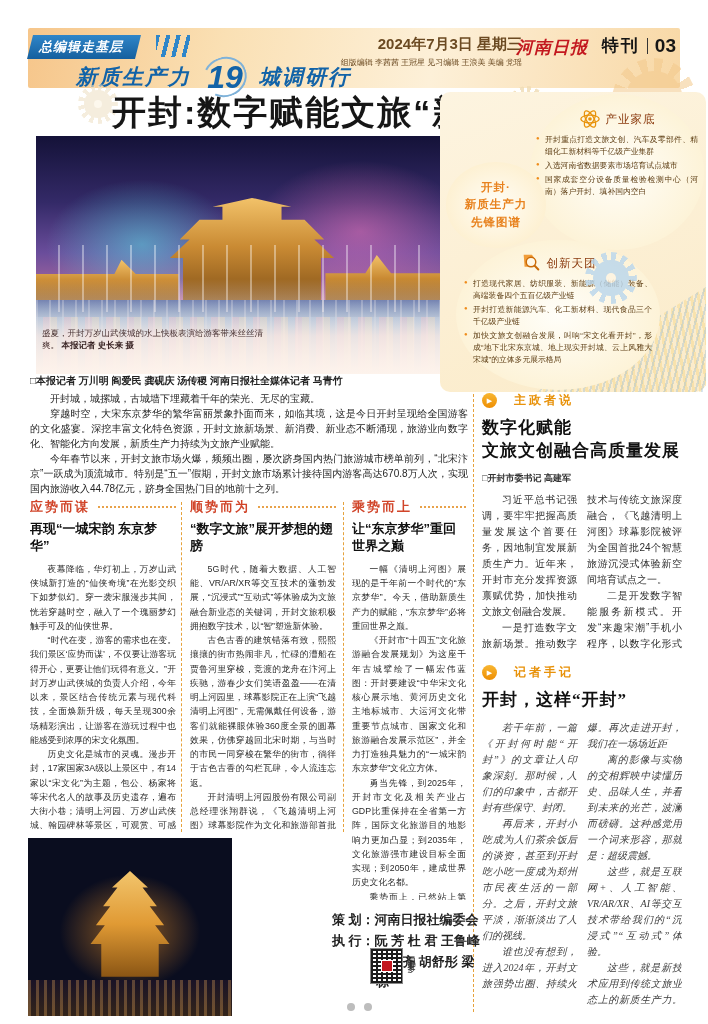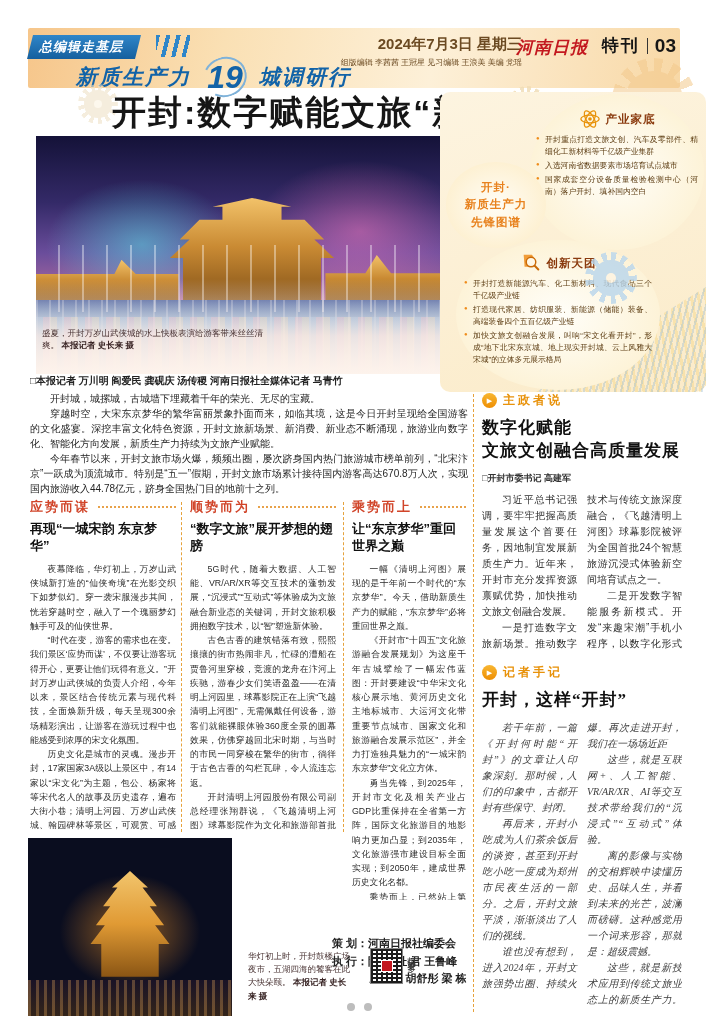--- a/index.html
+++ b/index.html
@@ -72,21 +72,21 @@
   
   .sidebar{position:absolute;left:440px;top:92px;width:266px;height:300px;
     background:linear-gradient(160deg,#fdf4e0 0%,#fbebc9 100%);border-radius:10px;}
   .sidebar .rays{position:absolute;right:0;bottom:0;width:170px;height:105px;
     clip-path:polygon(0 100%,100% 0,100% 100%);opacity:.5;
     background:repeating-linear-gradient(105deg,rgba(100,160,210,.5) 0 2px,transparent 2px 6px),
                repeating-linear-gradient(80deg,rgba(240,200,90,.55) 0 3px,transparent 3px 7px);}
   .bubble{position:absolute;border-radius:50%;
     background:radial-gradient(ellipse at center,#fffef9 0%,#fdf3d8 70%,rgba(253,243,216,0) 100%);}
   .bub-head{display:flex;align-items:center;justify-content:center;gap:5px;margin-bottom:4px;}
-  .bub-title{font-size:11.5px;font-weight:700;color:#8a3a0e;letter-spacing:1px;text-align:right;}
+  .bub-title{font-size:11.5px;font-weight:400;color:#8a3a0e;letter-spacing:1px;text-align:right;}
   .bub-list{margin:0;padding:0;list-style:none;font-size:7.8px;line-height:1.55;color:#5c3c12;
     text-align:justify;}
   .bub-list li{position:relative;padding-left:9px;margin-bottom:2px;}
   .bub-list li::before{content:"●";position:absolute;left:0;top:0;font-size:6px;color:#ef8d1c;}
   .bubble.b1{left:90px;top:2px;width:174px;height:156px;padding:14px 6px 0 6px;box-sizing:border-box;}
   .circle2{position:absolute;left:6px;top:70px;width:100px;height:86px;border-radius:50%;
     background:radial-gradient(ellipse at center,#fffdf6 0%,#fdeecb 85%);
     display:flex;flex-direction:column;align-items:center;justify-content:center;
     font-size:11.5px;font-weight:900;color:#e8821e;line-height:1.5;letter-spacing:1px;}
   .bubble.b3{left:16px;top:148px;width:204px;height:150px;padding:12px 8px 0 8px;box-sizing:border-box;}
@@ -100,21 +100,21 @@
   .vrule{position:absolute;width:0;border-left:1px dashed #e6a23c;}
   .col{position:absolute;top:498px;overflow:hidden;}
   .col-head-row{display:flex;align-items:center;margin-bottom:3px;}
   .col-label{font-size:13px;font-weight:900;color:#d1452a;letter-spacing:2px;flex:0 0 auto;}
   .col-lead{flex:1;border-top:2px dotted #e8a24a;margin-left:8px;height:0;}
   .col-sub{font-size:13px;font-weight:900;color:#111;margin:5px 0 7px 0;line-height:1.3;}
   .col-body{font-size:8.8px;line-height:1.62;color:#2b2b2b;text-align:justify;}
   .col-body p{margin:0;text-indent:2em;}
   
   .rcol{position:absolute;left:482px;top:392px;width:200px;}
-  .tagrow{display:flex;align-items:center;gap:6px;margin-bottom:8px;}
+  .tagrow{display:flex;align-items:center;gap:17px;margin-bottom:8px;}
   .tag-ico{width:15px;height:15px;border-radius:50%;
     background:linear-gradient(180deg,#f8b733,#ee8e02);color:#fff;font-size:7px;
     display:flex;align-items:center;justify-content:center;}
   .tag-txt{font-size:12px;font-weight:900;color:#e8920a;letter-spacing:3px;}
   .r-head{font-family:"Liberation Serif","DejaVu Serif",serif;font-size:17px;font-weight:900;
     color:#101010;line-height:1.35;letter-spacing:1px;}
   .r-byline{font-size:9px;font-weight:700;color:#333;margin:9px 0 7px 0;}
   .r-body{column-count:2;column-gap:10px;font-size:10px;line-height:1.6;color:#2d2d2d;
     text-align:justify;overflow:hidden;}
   .r-body p{margin:0;text-indent:2em;}
@@ -127,22 +127,22 @@
   .photo2 .tower{position:absolute;left:28%;top:12%;width:44%;height:66%;
     background:linear-gradient(180deg,#f6cf7a 0%,#e09a34 55%,#8a5514 100%);
     clip-path:polygon(18% 100%,18% 72%,6% 72%,22% 56%,12% 56%,28% 40%,20% 40%,36% 24%,30% 24%,50% 10%,70% 24%,64% 24%,80% 40%,72% 40%,88% 56%,78% 56%,94% 72%,82% 72%,82% 100%);}
   .photo2 .crowd{position:absolute;left:0;right:0;bottom:0;height:20%;
     background:linear-gradient(180deg,#191226,#33241a);}
   .photo2 .crowd::after{content:"";position:absolute;inset:0;
     background:repeating-linear-gradient(90deg,rgba(248,180,95,.5) 0 3px,transparent 3px 8px);opacity:.6;}
   .caption2{position:absolute;left:248px;top:950px;width:102px;font-size:8.5px;line-height:1.55;
     color:#4a3434;}
   .caption2 b{color:#3a2626;}
-  .credits{position:absolute;left:332px;top:910px;width:150px;font-size:11px;font-weight:700;
-    color:#222;line-height:1.6;margin-top:25px;}
+  .credits{position:absolute;left:332px;top:910px;width:150px;font-size:13px;font-weight:700;
+    color:#222;line-height:1.6;}
   .credits .ind{padding-left:3.4em;}
   .qr{position:absolute;left:370px;top:948px;width:31px;height:34px;background:#fff;
     border:1px solid #888;
     background-image:repeating-linear-gradient(0deg,#1c1c1c 0 2px,transparent 2px 4px),
                      repeating-linear-gradient(90deg,#1c1c1c 0 2px,transparent 2px 5px);}
   .qr::after{content:"";position:absolute;left:10px;top:11px;width:10px;height:10px;
     background:#c3181f;border:1px solid #fff;}
   .qr-label{position:absolute;left:406px;top:950px;writing-mode:vertical-rl;font-size:8.5px;
     letter-spacing:2px;color:#333;}
   .dots{position:absolute;left:347px;top:1003px;display:flex;gap:9px;}
@@ -230,22 +230,22 @@
     <div class="bubble b3">
       <div class="bub-head">
         <svg class="icon-mag" width="22" height="22" viewBox="0 0 24 24">
           <path d="M4 3h9l3 4-2 9H5z" fill="#ef8d1c" opacity=".85"></path>
           <circle cx="12" cy="11" r="5.2" fill="#fff7e6" stroke="#c96a08" stroke-width="1.6"></circle>
           <line x1="16" y1="15" x2="20" y2="19" stroke="#c96a08" stroke-width="2.2" stroke-linecap="round"></line>
         </svg>
         <span class="bub-title">创新天团</span>
       </div>
       <ul class="bub-list">
+        <li>打造现代家居、纺织服装、新能源（储能）装备、高端装备四个五百亿级产业链</li>
         <li>开封打造新能源汽车、化工新材料、现代食品三个千亿级产业链</li>
-        <li>打造现代家居、纺织服装、新能源（储能）装备、高端装备四个五百亿级产业链</li>
         <li>加快文旅文创融合发展，叫响“宋文化看开封”，形成“地下北宋东京城、地上现实开封城、云上风雅大宋城”的立体多元展示格局</li>
       </ul>
     </div>
   </div>
 
   <div class="byline">□本报记者 万川明 阎爱民 龚砚庆 汤传稷 河南日报社全媒体记者 马青竹</div>
   <div class="intro">
     <p>开封城，城摞城，古城墙下埋藏着千年的荣光、无尽的宝藏。</p>
     <p>穿越时空，大宋东京梦华的繁华富丽景象扑面而来，如临其境，这是今日开封呈现给全国游客的文化盛宴。深挖丰富文化特色资源，开封文旅新场景、新消费、新业态不断涌现，旅游业向数字化、智能化方向发展，新质生产力持续为文旅产业赋能。</p>
     <p>今年春节以来，开封文旅市场火爆，频频出圈，屡次跻身国内热门旅游城市榜单前列，“北宋汴京”一跃成为顶流城市。特别是“五一”假期，开封文旅市场累计接待国内游客高达670.8万人次，实现国内旅游收入44.78亿元，跻身全国热门目的地前十之列。</p>
@@ -319,35 +319,31 @@
   <div class="notes">
     <div class="tagrow">
       <span class="tag-ico">▶</span>
       <span class="tag-txt">记者手记</span>
     </div>
     <div class="r-head">开封，这样“开封”</div>
     <div class="r-body" style="height:288px;margin-top:8px;">
       <p>若干年前，一篇《开封何时能“开封”》的文章让人印象深刻。那时候，人们的印象中，古都开封有些保守、封闭。</p>
       <p>再后来，开封小吃成为人们茶余饭后的谈资，甚至到开封吃小吃一度成为郑州市民夜生活的一部分。之后，开封文旅平淡，渐渐淡出了人们的视线。</p>
       <p>谁也没有想到，进入2024年，开封文旅强势出圈、持续火爆。再次走进开封，我们在一场场近距</p>
+      <p>离的影像与实物的交相辉映中读懂历史、品味人生，并看到未来的光芒，波澜而磅礴。这种感觉用一个词来形容，那就是：超级震撼。</p>
       <p>这些，就是互联网+、人工智能、VR/AR/XR、AI等交互技术带给我们的“沉浸式”“互动式”体验。</p>
-      <p>离的影像与实物的交相辉映中读懂历史、品味人生，并看到未来的光芒，波澜而磅礴。这种感觉用一个词来形容，那就是：超级震撼。</p>
       <p>这些，就是新技术应用到传统文旅业态上的新质生产力。有了“新质”赋能，一切已经大大不同。②</p>
     </div>
   </div>
 
   <div class="photo2">
     <div class="glow"></div>
     <div class="tower"></div>
     <div class="crowd"></div>
   </div>
-  <div class="caption2">
-    <span>华灯初上时，开封鼓楼广场夜市，五湖四海的饕客在此大快朵颐。</span>
-    <b>本报记者 史长来 摄</b>
-  </div>
 
   <div class="credits">
     <div>策 划：河南日报社编委会</div>
     <div>执 行：阮 芳 杜 君 王鲁峰</div>
     <div class="ind">王文齐 胡舒彤 梁 栋</div>
   </div>
 
   <div class="qr"></div>
   <div class="qr-label">扫码看更多</div>
 

